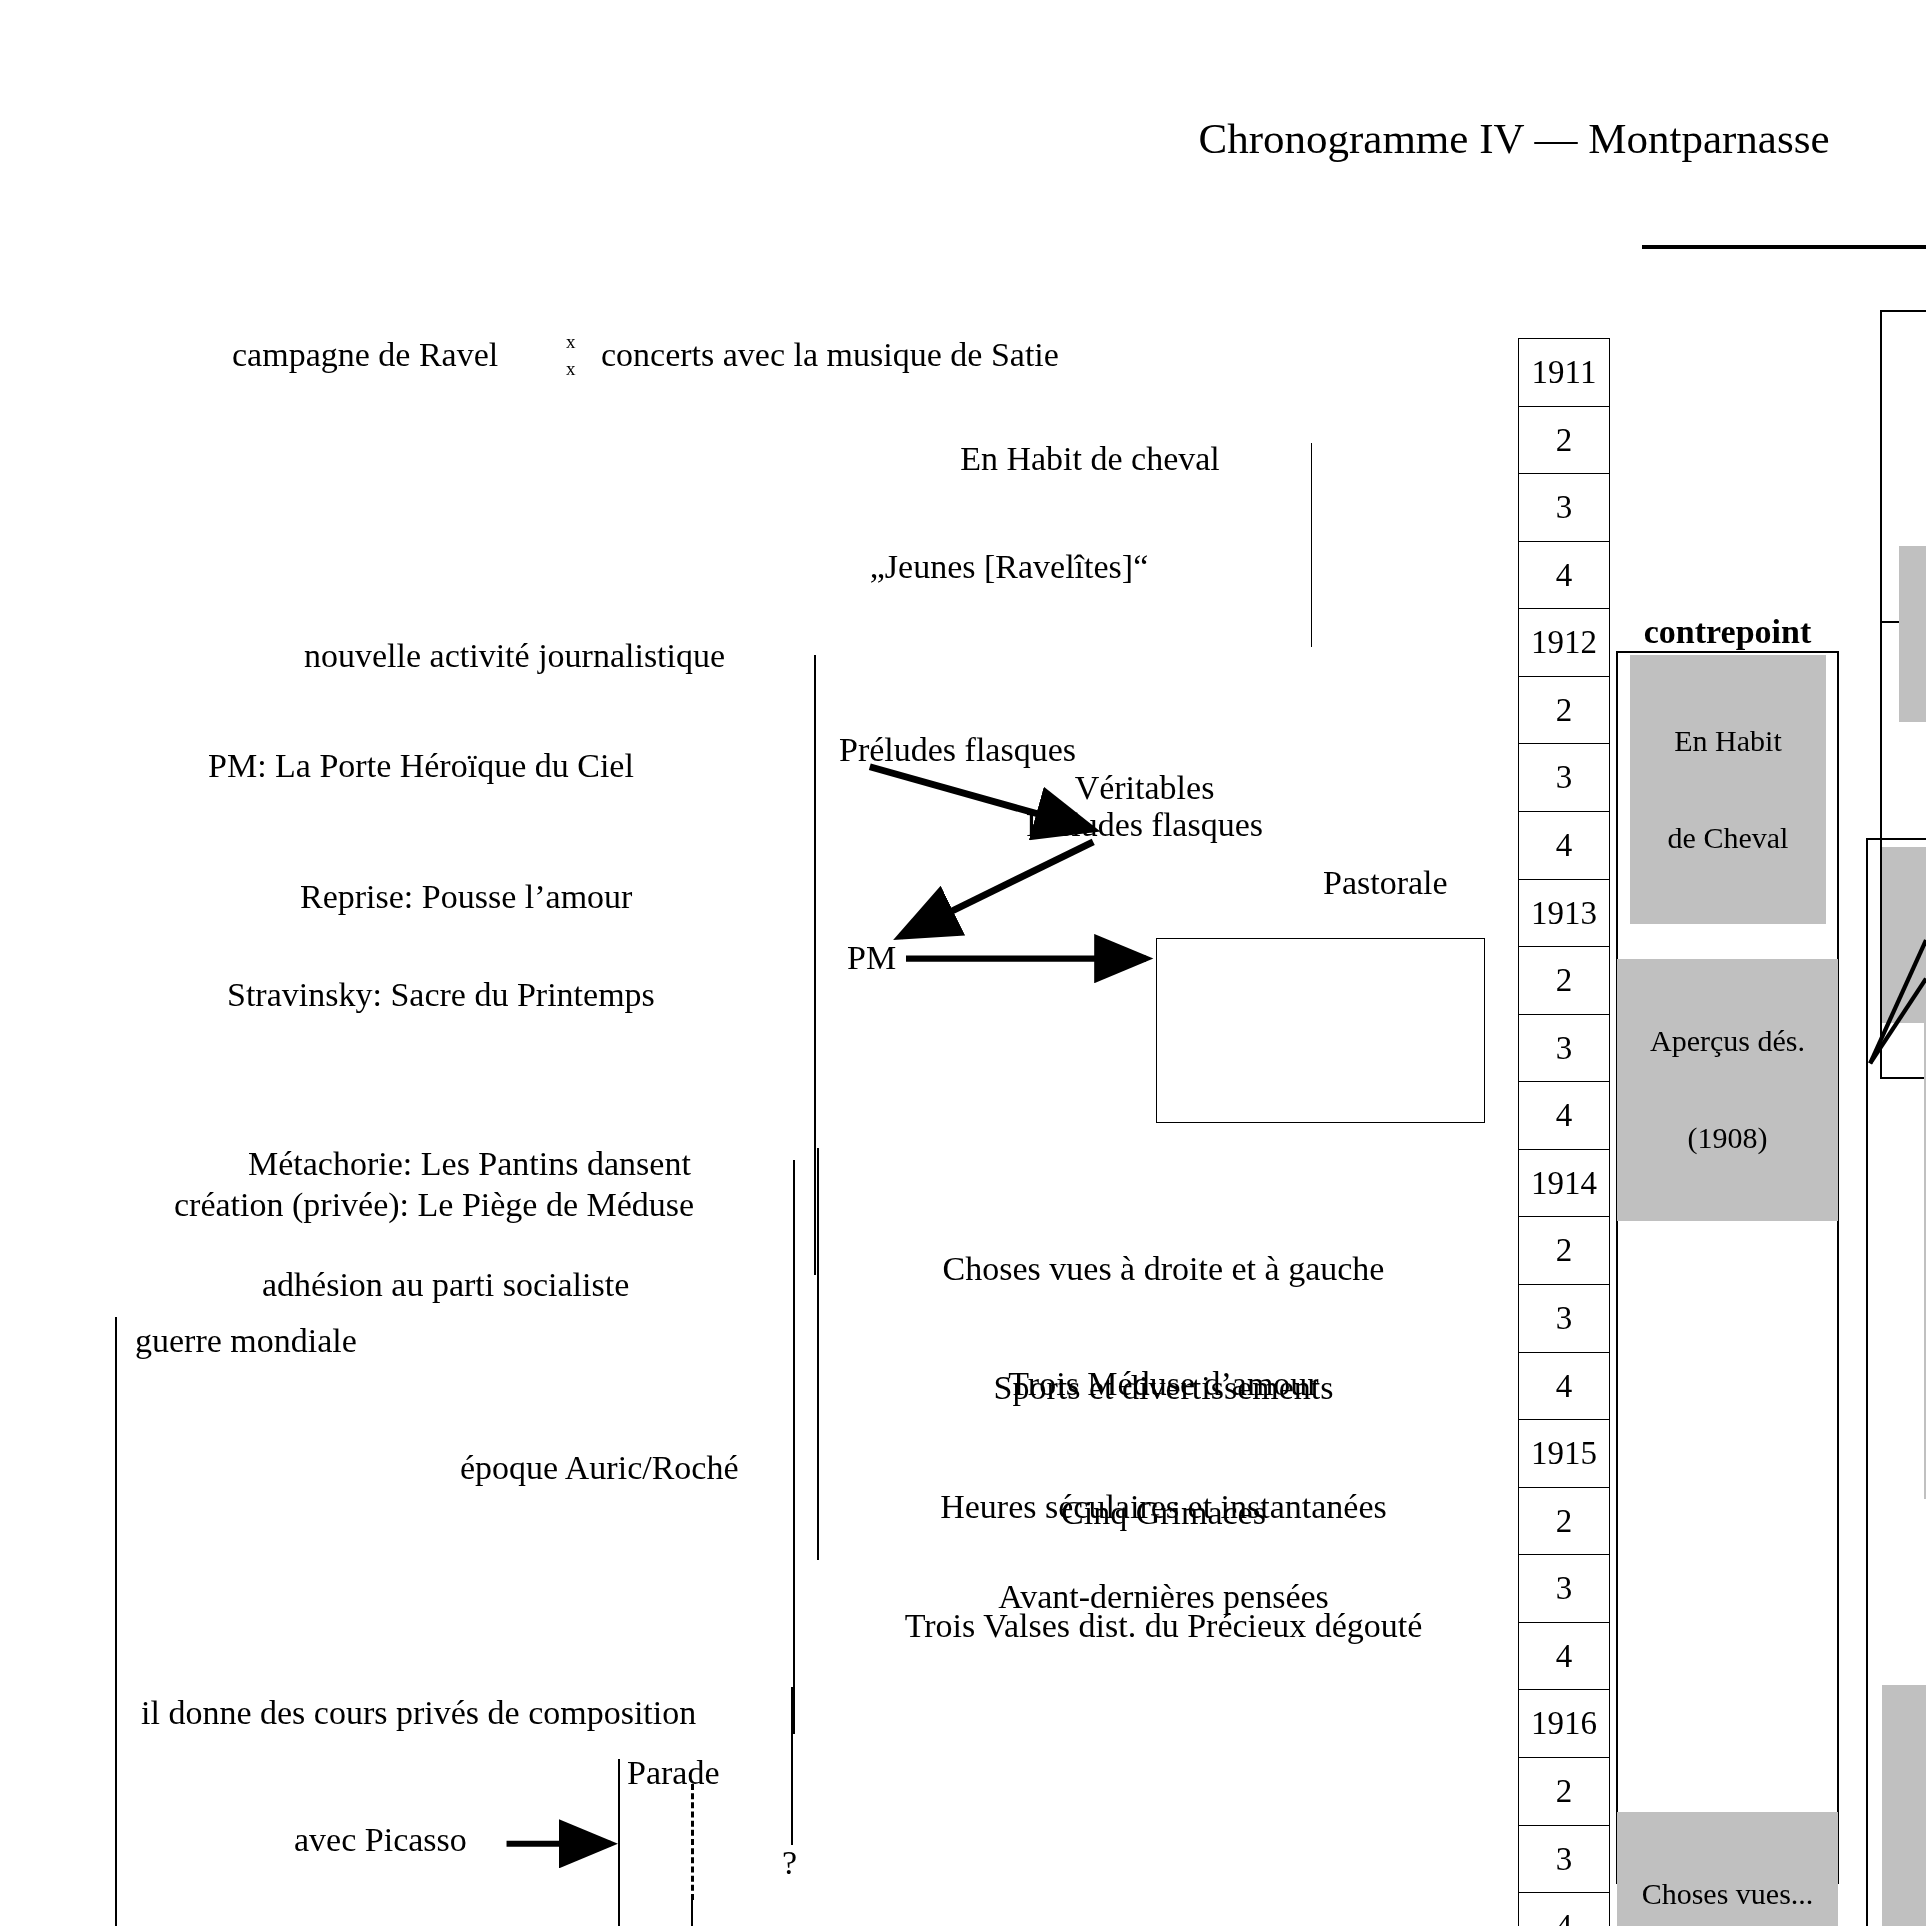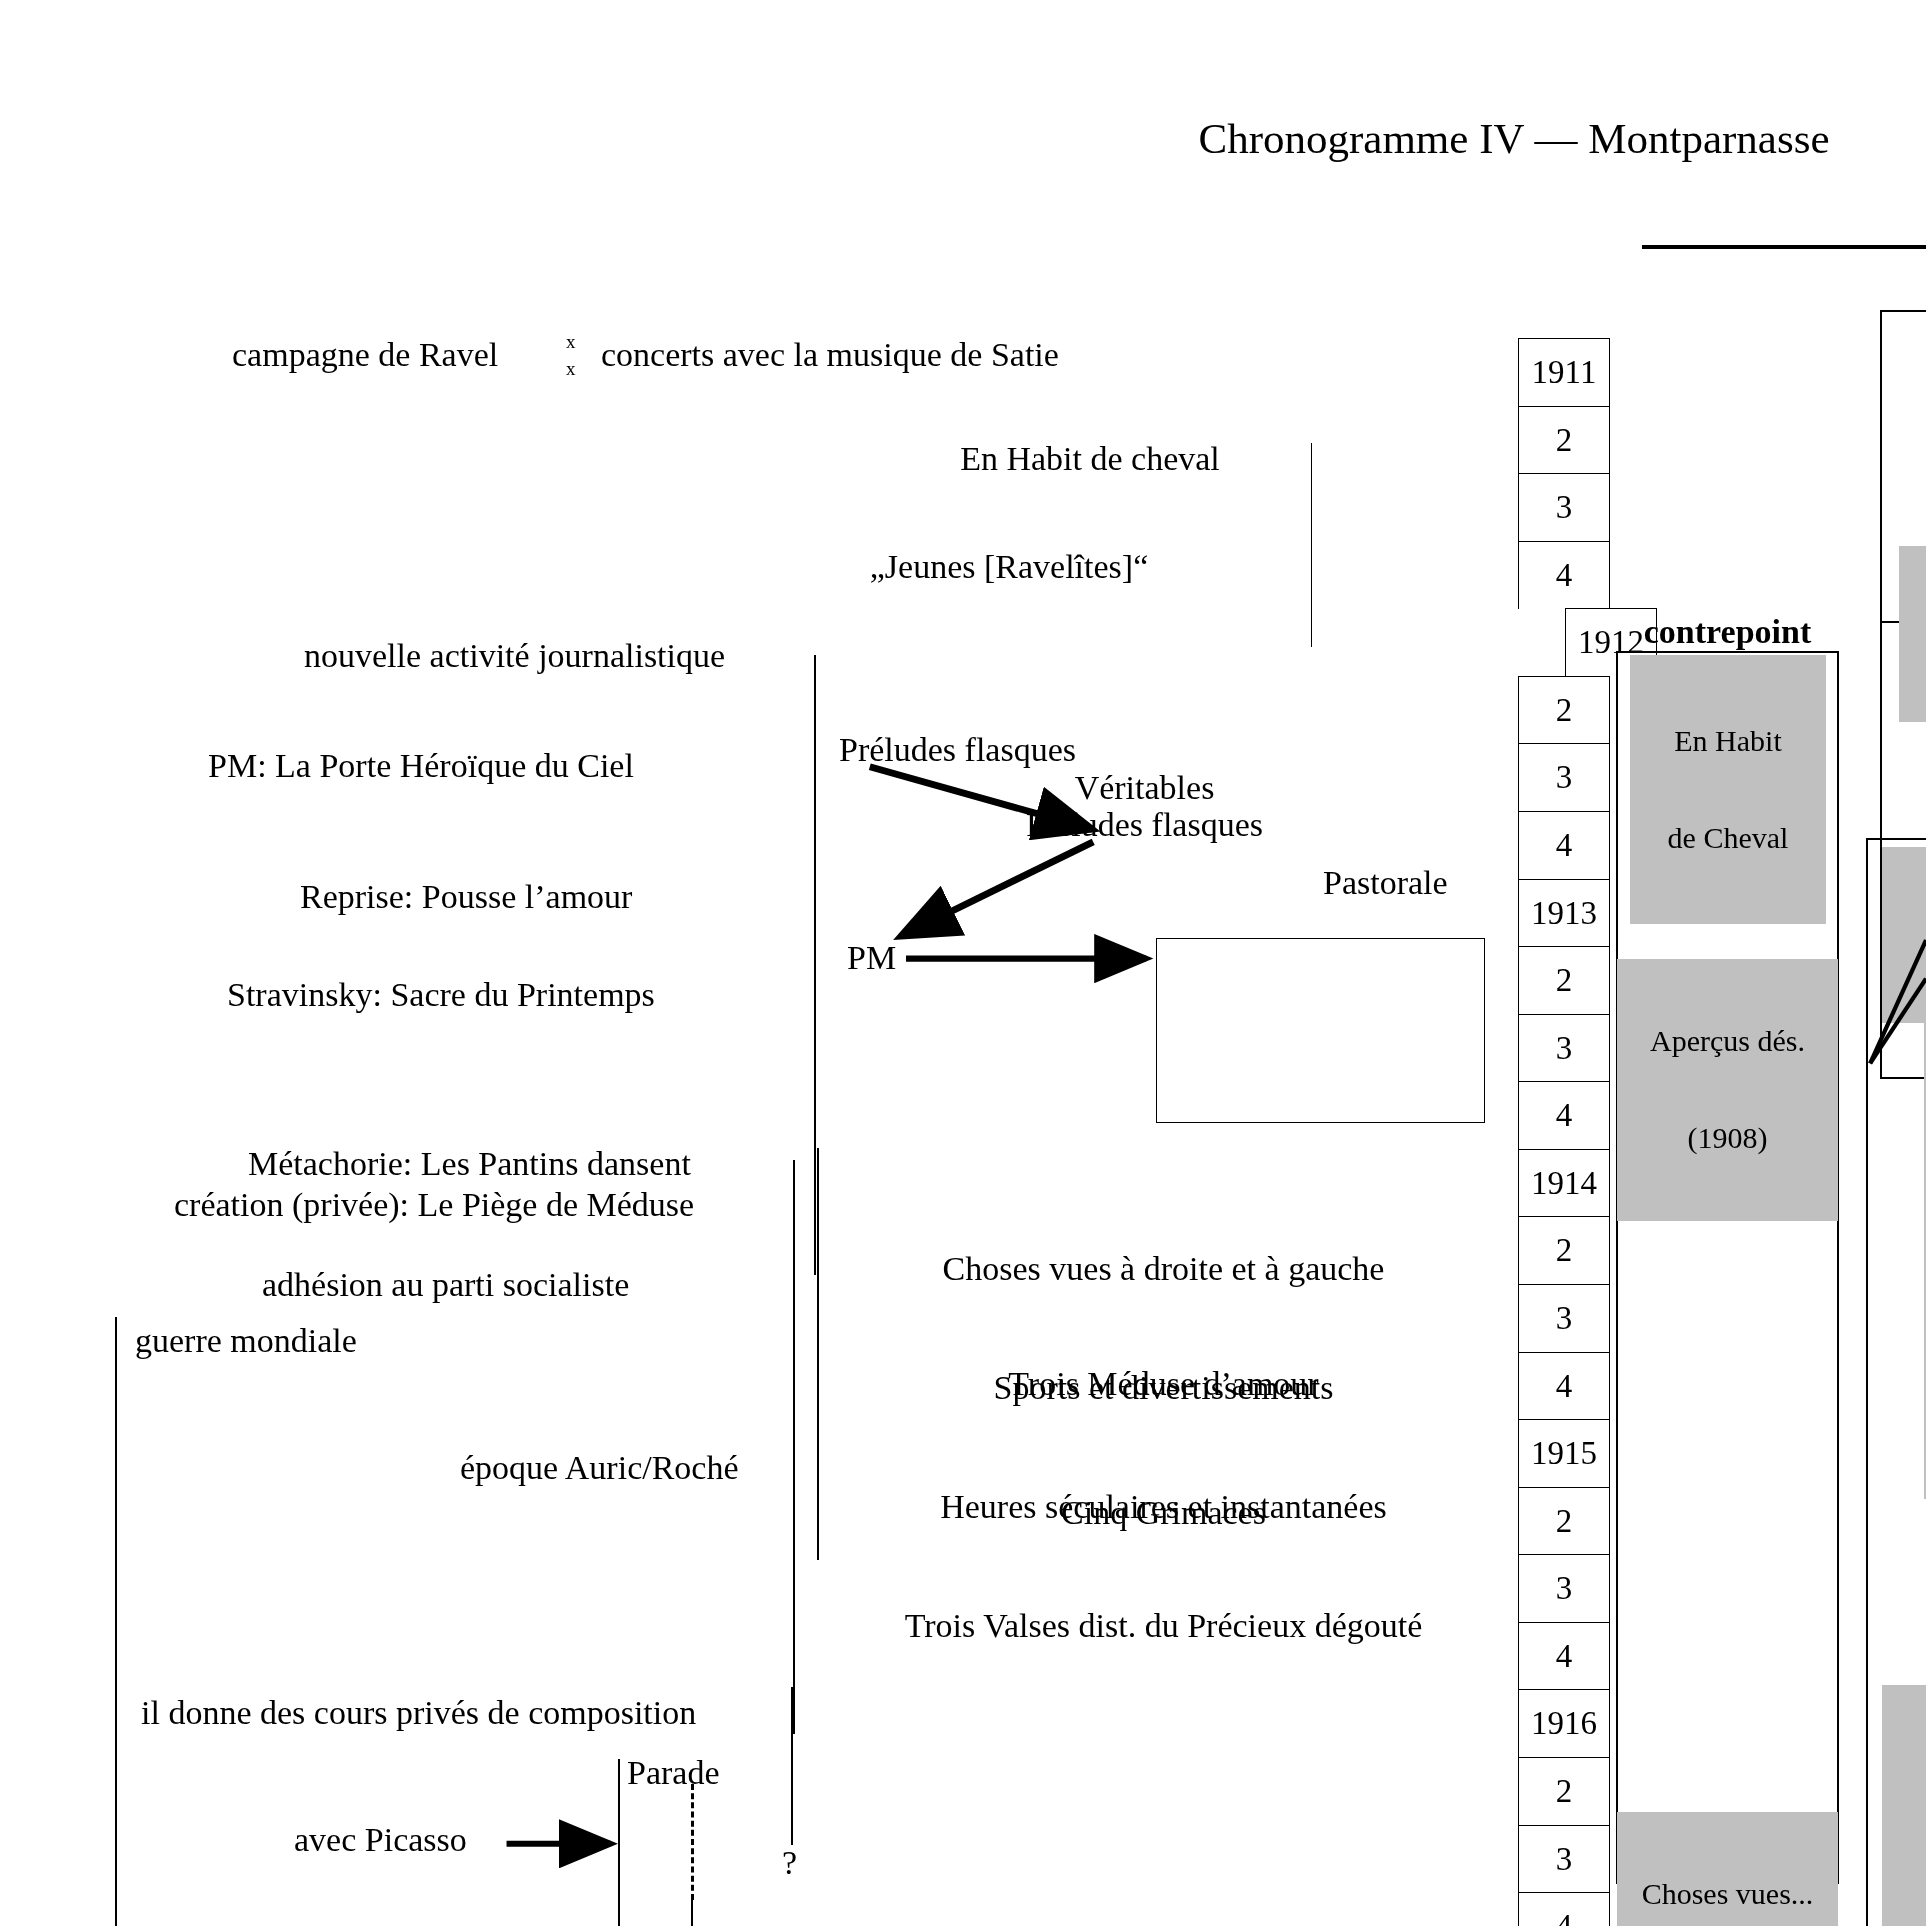--- a/index.html
+++ b/index.html
@@ -37,21 +37,21 @@
     <div>Trois Morceaux en forme de poire (1903)</div>
   </div>
 
   <div class="box" style="left:1880px;top:310px;width:601px;height:769px;border-top:none;border-right:2.7px solid #000;"></div>
 
   <div id="timeline" style="position:absolute;left:1518px;top:338px;width:92px;">
       <div class="t ctr" style="position: absolute; left: 0px; top: 0px; width: 92px; height: 68px; box-sizing: border-box; border-width: 1.2px 1.2px 0px; border-style: solid; border-color: rgb(0, 0, 0); border-image: initial; font-size: 33px; display: flex; align-items: center; justify-content: center; line-height: 1;">1911</div>
       <div class="t ctr" style="position: absolute; left: 0px; top: 68px; width: 92px; height: 68px; box-sizing: border-box; border-width: 1.2px 1.2px 0px; border-style: solid; border-color: rgb(0, 0, 0); border-image: initial; font-size: 33px; display: flex; align-items: center; justify-content: center; line-height: 1;">2</div>
       <div class="t ctr" style="position: absolute; left: 0px; top: 135px; width: 92px; height: 68px; box-sizing: border-box; border-width: 1.2px 1.2px 0px; border-style: solid; border-color: rgb(0, 0, 0); border-image: initial; font-size: 33px; display: flex; align-items: center; justify-content: center; line-height: 1;">3</div>
       <div class="t ctr" style="position: absolute; left: 0px; top: 203px; width: 92px; height: 68px; box-sizing: border-box; border-width: 1.2px 1.2px 0px; border-style: solid; border-color: rgb(0, 0, 0); border-image: initial; font-size: 33px; display: flex; align-items: center; justify-content: center; line-height: 1;">4</div>
-      <div class="t ctr" style="position: absolute; left: 0px; top: 270px; width: 92px; height: 68px; box-sizing: border-box; border-width: 1.2px 1.2px 0px; border-style: solid; border-color: rgb(0, 0, 0); border-image: initial; font-size: 33px; display: flex; align-items: center; justify-content: center; line-height: 1; margin-left: 47px;">1912</div>
+      <div class="t ctr" style="position: absolute; left: 0px; top: 270px; width: 92px; height: 68px; box-sizing: border-box; border-width: 1.2px 1.2px 0px; border-style: solid; border-color: rgb(0, 0, 0); border-image: initial; font-size: 33px; display: flex; align-items: center; justify-content: center; line-height: 1;">1912</div>
       <div class="t ctr" style="position: absolute; left: 0px; top: 338px; width: 92px; height: 68px; box-sizing: border-box; border-width: 1.2px 1.2px 0px; border-style: solid; border-color: rgb(0, 0, 0); border-image: initial; font-size: 33px; display: flex; align-items: center; justify-content: center; line-height: 1;">2</div>
       <div class="t ctr" style="position: absolute; left: 0px; top: 405px; width: 92px; height: 68px; box-sizing: border-box; border-width: 1.2px 1.2px 0px; border-style: solid; border-color: rgb(0, 0, 0); border-image: initial; font-size: 33px; display: flex; align-items: center; justify-content: center; line-height: 1;">3</div>
       <div class="t ctr" style="position: absolute; left: 0px; top: 473px; width: 92px; height: 68px; box-sizing: border-box; border-width: 1.2px 1.2px 0px; border-style: solid; border-color: rgb(0, 0, 0); border-image: initial; font-size: 33px; display: flex; align-items: center; justify-content: center; line-height: 1;">4</div>
       <div class="t ctr" style="position: absolute; left: 0px; top: 541px; width: 92px; height: 68px; box-sizing: border-box; border-width: 1.2px 1.2px 0px; border-style: solid; border-color: rgb(0, 0, 0); border-image: initial; font-size: 33px; display: flex; align-items: center; justify-content: center; line-height: 1;">1913</div>
       <div class="t ctr" style="position: absolute; left: 0px; top: 608px; width: 92px; height: 68px; box-sizing: border-box; border-width: 1.2px 1.2px 0px; border-style: solid; border-color: rgb(0, 0, 0); border-image: initial; font-size: 33px; display: flex; align-items: center; justify-content: center; line-height: 1;">2</div>
       <div class="t ctr" style="position: absolute; left: 0px; top: 676px; width: 92px; height: 68px; box-sizing: border-box; border-width: 1.2px 1.2px 0px; border-style: solid; border-color: rgb(0, 0, 0); border-image: initial; font-size: 33px; display: flex; align-items: center; justify-content: center; line-height: 1;">3</div>
       <div class="t ctr" style="position: absolute; left: 0px; top: 743px; width: 92px; height: 68px; box-sizing: border-box; border-width: 1.2px 1.2px 0px; border-style: solid; border-color: rgb(0, 0, 0); border-image: initial; font-size: 33px; display: flex; align-items: center; justify-content: center; line-height: 1;">4</div>
       <div class="t ctr" style="position: absolute; left: 0px; top: 811px; width: 92px; height: 68px; box-sizing: border-box; border-width: 1.2px 1.2px 0px; border-style: solid; border-color: rgb(0, 0, 0); border-image: initial; font-size: 33px; display: flex; align-items: center; justify-content: center; line-height: 1;">1914</div>
       <div class="t ctr" style="position: absolute; left: 0px; top: 878px; width: 92px; height: 68px; box-sizing: border-box; border-width: 1.2px 1.2px 0px; border-style: solid; border-color: rgb(0, 0, 0); border-image: initial; font-size: 33px; display: flex; align-items: center; justify-content: center; line-height: 1;">2</div>
       <div class="t ctr" style="position: absolute; left: 0px; top: 946px; width: 92px; height: 68px; box-sizing: border-box; border-width: 1.2px 1.2px 0px; border-style: solid; border-color: rgb(0, 0, 0); border-image: initial; font-size: 33px; display: flex; align-items: center; justify-content: center; line-height: 1;">3</div>
@@ -155,20 +155,21 @@
 
   <div class="t it ctr" style="left:838px;top:1169px;width:651px;font-size:34px;line-height:1.17;">
     <div>Choses vues à droite et à gauche</div>
     <div>Sports et divertissements</div>
     <div>Heures séculaires et instantanées</div>
     <div>Trois Valses dist. du Précieux dégouté</div>
   </div>
 
   <div class="t it ctr" style="left:838px;top:1366px;width:651px;font-size:34px;">Trois Méduse d’amour</div>
   <div class="t it ctr" style="left:838px;top:1495px;width:651px;font-size:34px;">Cinq Grimaces</div>
+  <div class="t it ctr" style="left:838px;top:1579px;width:651px;font-size:34px;">Avant-dernières pensées</div>
 
   <div class="t it" style="left:627px;top:1755px;font-size:34px;">Parade</div>
   <div class="t" style="left:782px;top:1845px;font-size:34px;">?</div>
 
   <div class="vbar-thin" style="left:1311px;top:443px;height:204px;"></div>
 
   <div class="vbar" style="left:814px;top:655px;height:620px;"></div>
 
   <div class="vbar" style="left:817px;top:1148px;height:412px;"></div>
 

